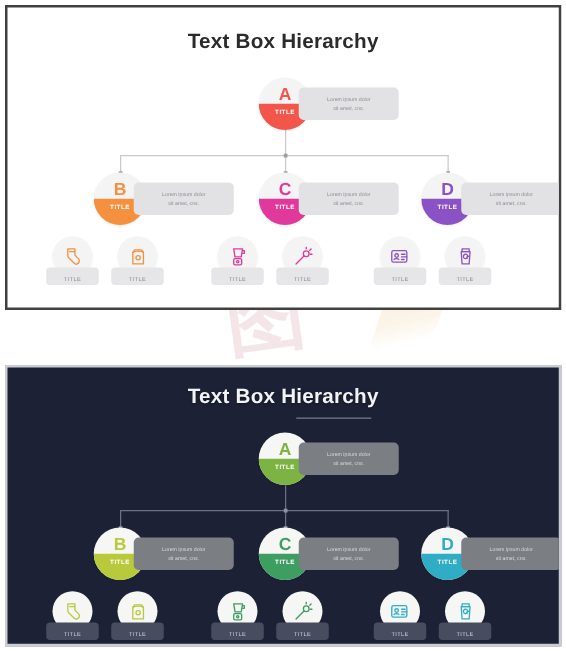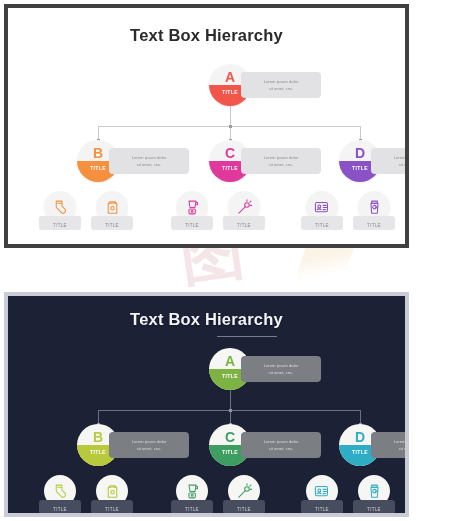--- a/index.html
+++ b/index.html
@@ -17,22 +17,22 @@
     z-index:0; pointer-events:none; opacity:.45;
   }
   .wm-mark { position:absolute; left:30px; top:10px; font-size:64px; color:#e7c9cd;
              font-family:"DejaVu Sans", sans-serif; font-weight:bold; transform:rotate(-8deg); }
   .wm-feather { position:absolute; left:155px; top:18px; width:46px; height:70px;
     background: linear-gradient(150deg, #f3d9a8 0%, #f8e9cf 55%, rgba(255,255,255,0) 75%);
     border-radius: 60% 10% 60% 10%; transform: rotate(18deg); }
 
   
   .panel {
-    position:absolute; left:4px; width:405px;
-    border:4px solid #404040; overflow:hidden; z-index:1;
+    position:absolute; left:4px; width:445px;
+    border:2px solid #404040; overflow:hidden; z-index:1;
   }
   .panel-light { top:4px; height:244px; background:#ffffff; }
   .panel-dark  { top:292px; height:225px; background:#1c2135; border-color:#c9ccd4; }
 
   .inner { position:relative; width:100%; height:100%; }
 
   
   .title {
     position:absolute; left:0; right:0; text-align:center;
     font-weight:bold; letter-spacing:.2px;

